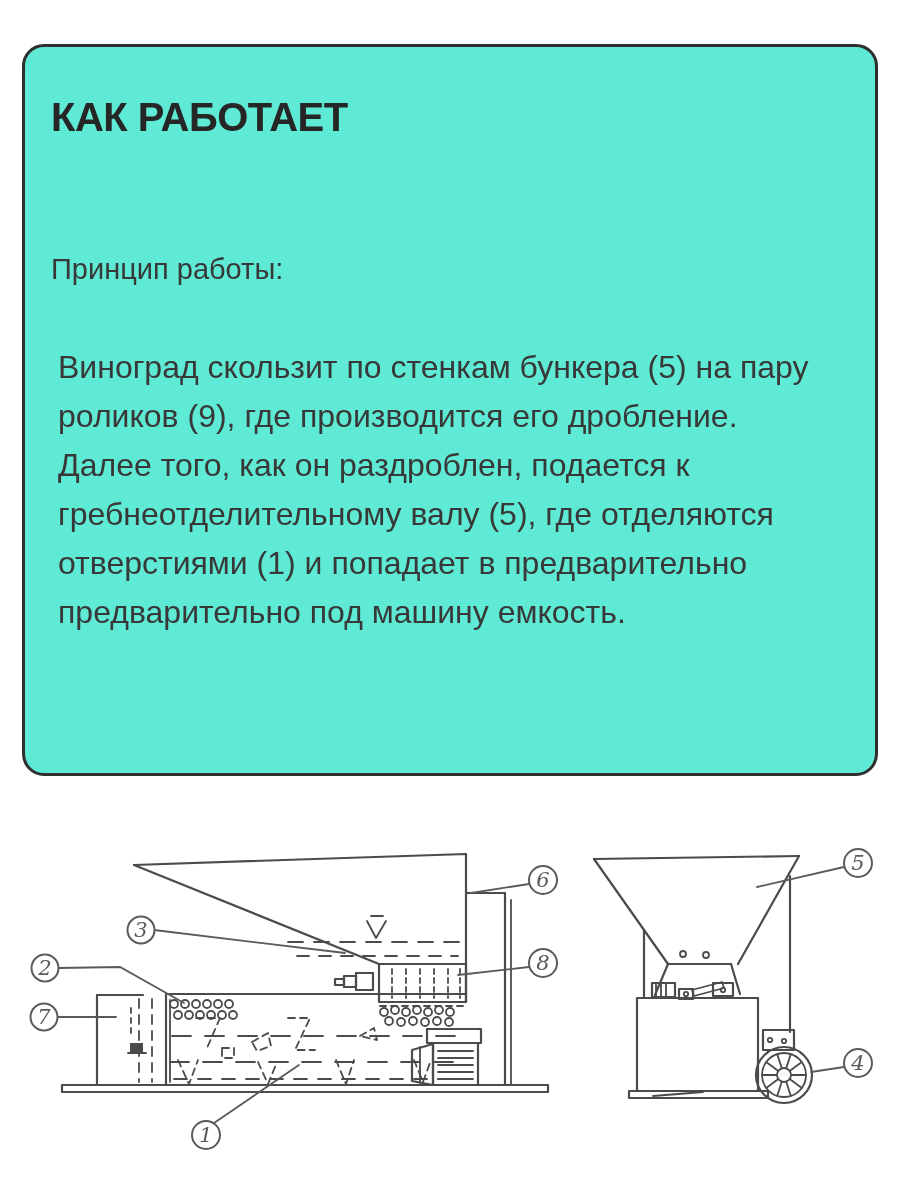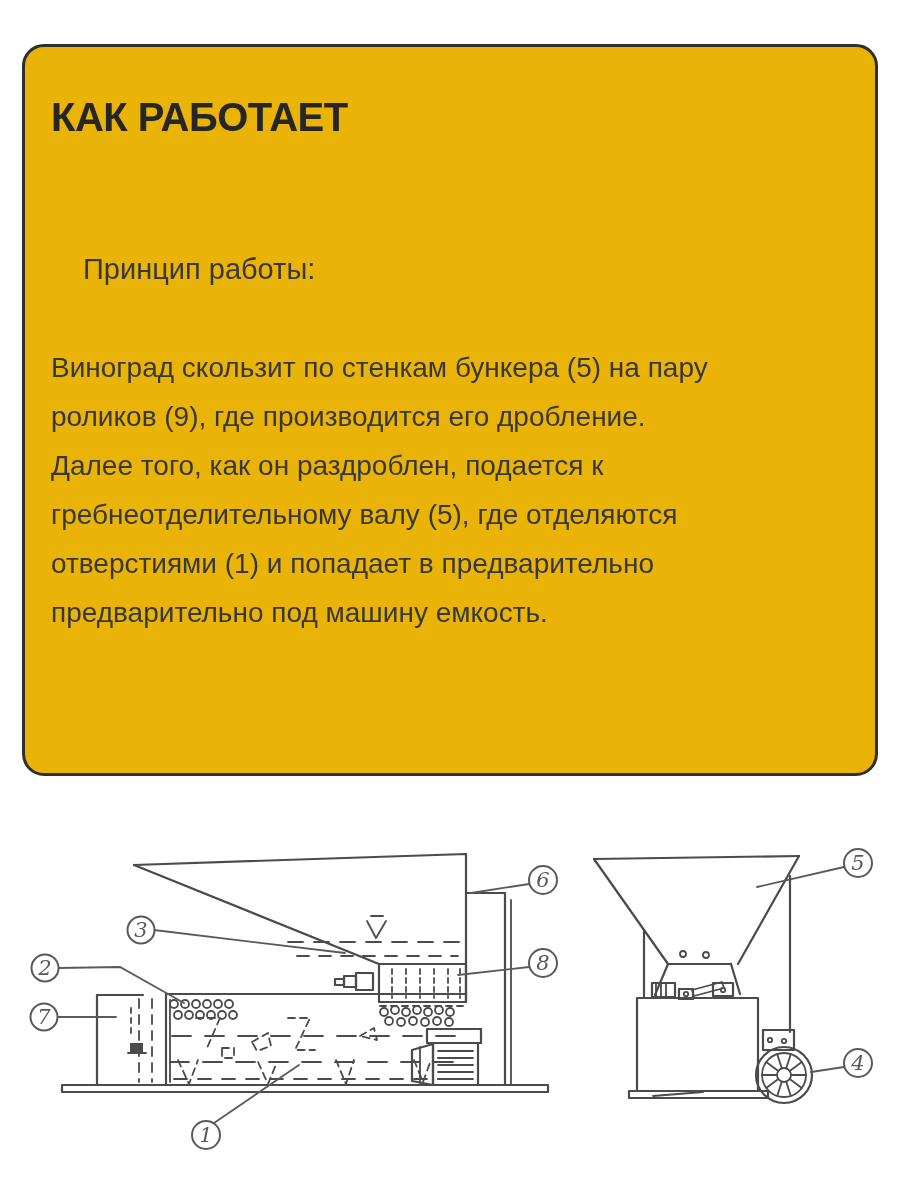--- a/index.html
+++ b/index.html
@@ -13,34 +13,34 @@
   *{margin:0;padding:0;box-sizing:border-box;}
   html,body{width:900px;height:1200px;}
   body{
     background:var(--page-bg);
     font-family:"Liberation Sans",sans-serif;
     position:relative;
     overflow:hidden;
   }
   .card{
     position:absolute;left:22px;top:44px;width:856px;height:732px;
-    background:#eab308;border:3px solid var(--card-border);border-radius:22px;
+    background:#5eead4;border:3px solid var(--card-border);border-radius:22px;
   }
   .title{
     position:absolute;left:26px;top:46px;
     font-size:40px;font-weight:bold;line-height:48px;
     color:var(--title-color);letter-spacing:-0.5px;white-space:nowrap;
   }
   .subtitle{
     position:absolute;left:26px;top:206px;
-    font-size:29px;color:var(--body-color);white-space:nowrap;margin-left:32px;
+    font-size:29px;color:var(--body-color);white-space:nowrap;
   }
   .paragraph{
-    position:absolute;left:26px;top:296px;
-    font-size:28px;line-height:49px;color:var(--body-color);
+    position:absolute;left:33px;top:296px;
+    font-size:32px;line-height:49px;color:var(--body-color);
   }
   .paragraph div{white-space:nowrap;}
   .diagram{
     position:absolute;left:0;top:820px;width:900px;height:380px;
   }
   svg .ink{stroke:var(--ink);fill:none;stroke-width:2.2;stroke-linecap:round;stroke-linejoin:round;}
   svg .thin{stroke-width:1.8;}
   svg .co-circle{stroke:var(--callout);fill:#ffffff;stroke-width:2;}
   svg .co-line{stroke:var(--callout);fill:none;stroke-width:1.8;stroke-linecap:round;}
   svg .co-num{font:italic 21px "DejaVu Serif",serif;fill:var(--callout);}

